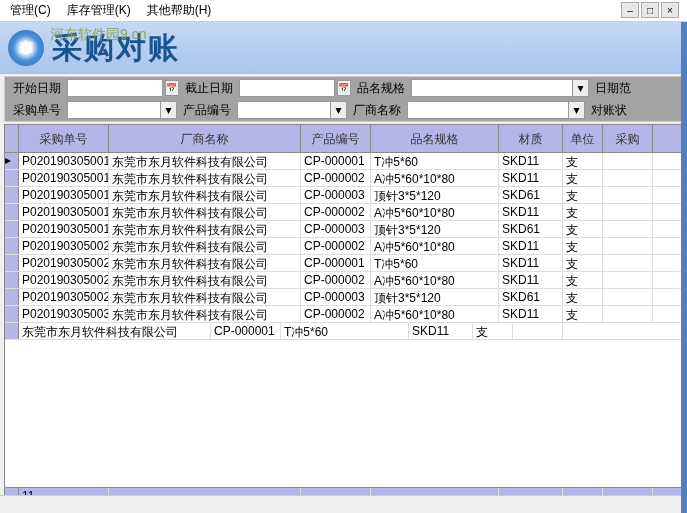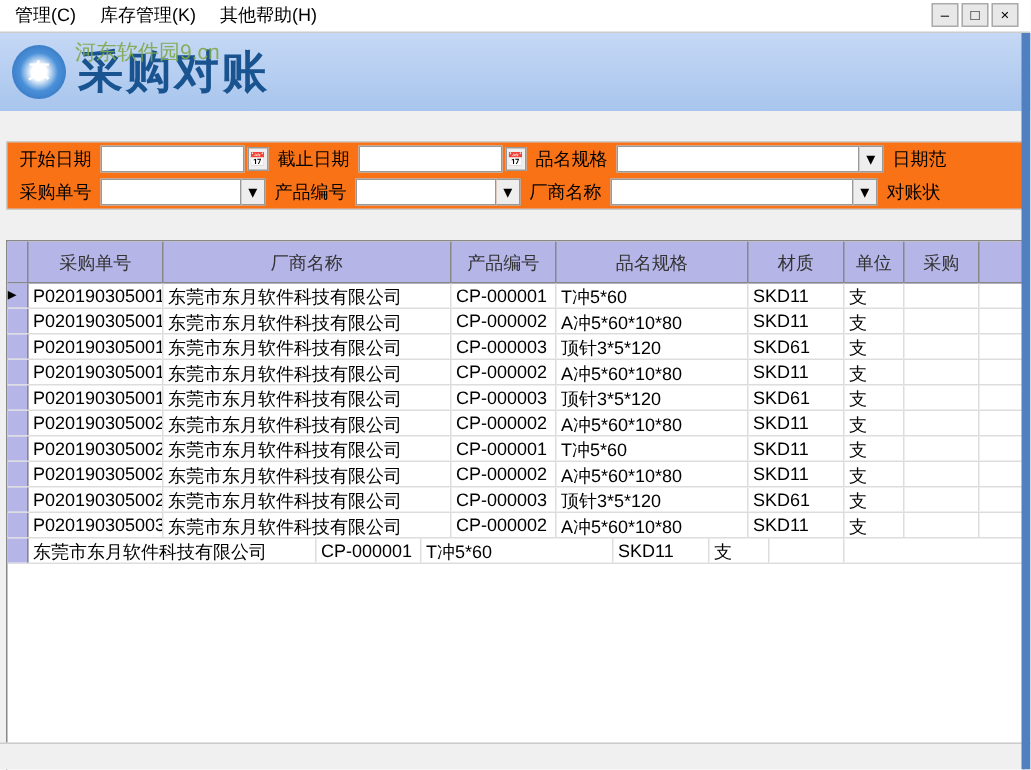--- a/index.html
+++ b/index.html
@@ -5,21 +5,21 @@
 *{box-sizing:border-box;margin:0;padding:0;font-family:"Microsoft YaHei","SimSun",sans-serif;font-size:12px}
 body{background:#f0f0f0;width:687px;height:513px;overflow:hidden;position:relative}
 .menubar{background:#fff;height:22px;display:flex;align-items:center;padding-left:2px;border-bottom:1px solid #ccc}
 .menubar span{padding:17px 8px;cursor:pointer}
 .winbtns{position:absolute;right:8px;top:2px;display:flex;gap:2px}
 .winbtn{width:18px;height:16px;background:#e8e8e8;border:1px solid #aaa;display:flex;align-items:center;justify-content:center;font-size:10px;cursor:pointer}
 .titlebar{background:linear-gradient(#c5d8f5,#a8c5ed);height:52px;display:flex;align-items:center;padding-left:8px;position:relative}
 .logo{width:36px;height:36px;background:radial-gradient(circle,#fff 20%,#4a90d9 50%,#2868b0);border-radius:50%;margin-right:8px;display:flex;align-items:center;justify-content:center;color:#fff;font-weight:bold;font-size:14px}
 .title{font-size:30px;color:#1a5490;font-weight:bold;letter-spacing:2px}
 .watermark{position:absolute;left:50px;top:4px;color:#7fa849;font-size:14px;font-weight:normal;opacity:.9}
-.filters{background:#f97316;border:1px solid #ccc;margin:20px 4px}
+.filters{background:#a3a3a3;border:1px solid #ccc;margin:2px 4px}
 .frow{display:flex;align-items:center;height:22px;padding:0 4px;gap:2px}
 .flbl{color:#000;padding:0 4px;white-space:nowrap}
 .finput{border:1px solid #999;height:18px;background:#fff;flex:0 0 auto}
 .dateicon{width:14px;height:16px;border:1px solid #999;background:#eee;font-size:9px;text-align:center;line-height:14px;cursor:pointer}
 .combo{position:relative;display:flex;height:18px}
 .combo input{border:1px solid #999;height:18px;padding:0 2px}
 .combo .arr{width:16px;height:18px;border:1px solid #999;border-left:0;background:#eee;display:flex;align-items:center;justify-content:center;cursor:pointer}
 .grid{margin:2px 4px;border:1px solid #888;background:#fff;height:398px;overflow:hidden;position:relative}
 .ghead{display:flex;background:#b5b5e8;border-bottom:1px solid #888;height:28px}
 .gh{border-right:1px solid #888;padding:6px 4px;text-align:center;color:#333;overflow:hidden;white-space:nowrap}

